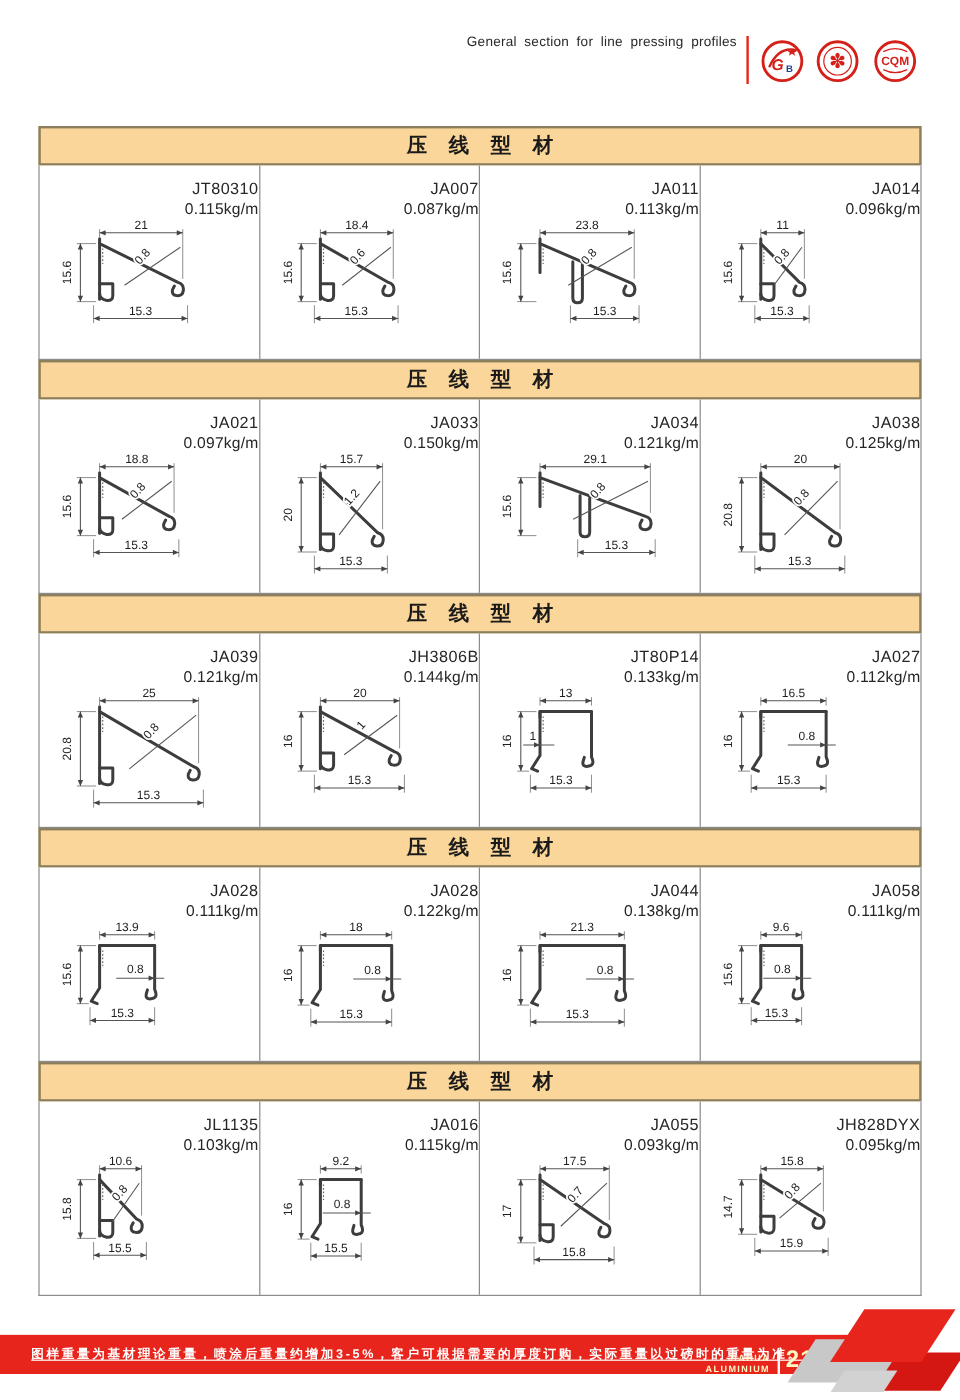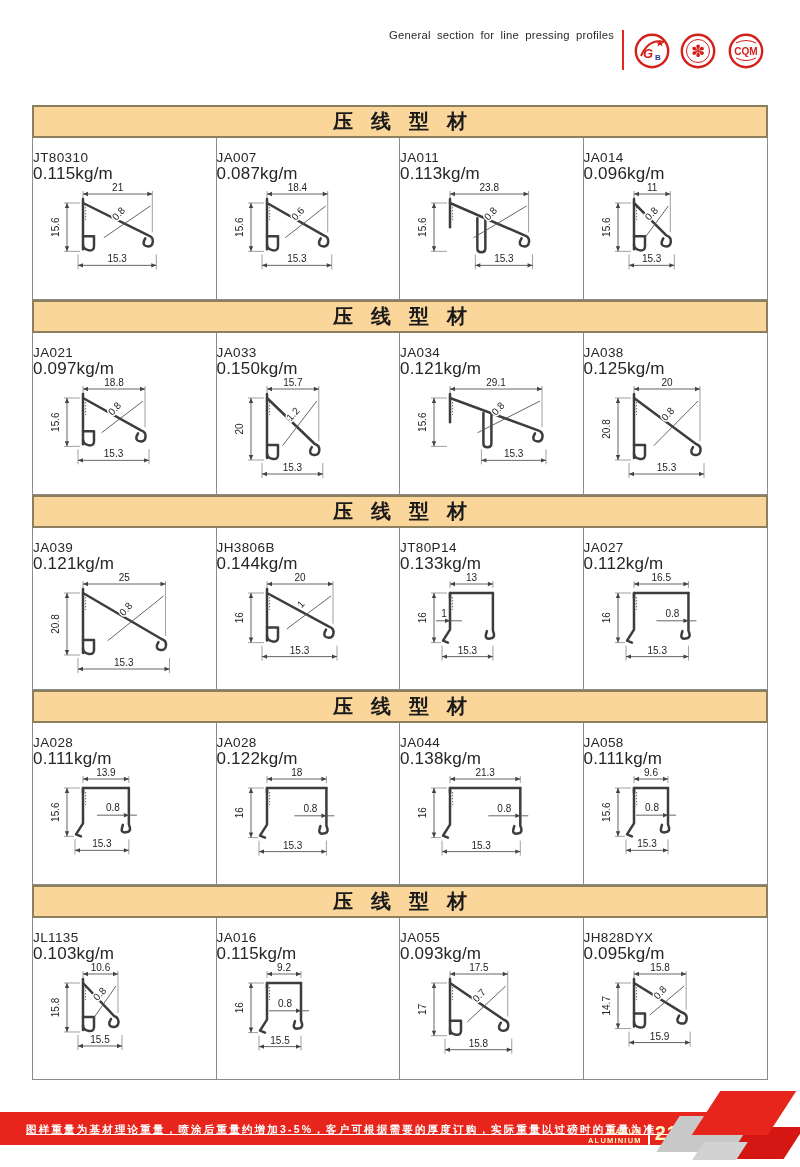--- a/index.html
+++ b/index.html
@@ -14,30 +14,30 @@
   .title-en{font-size:11.3px;color:#2a2a2a;letter-spacing:0.2px;margin-top:3px;word-spacing:3px;}
   .red-divider{position:absolute;top:30px;right:176px;width:2px;height:40px;background:#e8251d;}
   .logo{position:absolute;top:33px;width:36px;height:36px;}
   .logo.l1{right:130px;} .logo.l2{right:84px;} .logo.l3{right:36px;}
   
   .tbl{position:absolute;top:105px;left:32px;width:736px;}
   .bar{
     height:29px;background:#fad69b;border:2px solid #8c7f5e;
     text-align:center;line-height:29px;
   }
-  .bar span{font-size:20px;font-weight:700;color:#1a1a1a;letter-spacing:18px;margin-right:-18px;}
+  .bar span{font-size:17px;font-weight:700;color:#1a1a1a;letter-spacing:18px;margin-right:-18px;}
   .cells{
     display:grid;grid-template-columns:repeat(4,1fr);
     border-left:1px solid #8b8b8b;border-right:1px solid #8b8b8b;border-bottom:1px solid #8b8b8b;
     height:161px;background:#fff;
   }
-  .cell{border-right:1px solid #8b8b8b;text-align:left;padding-top:12px;box-sizing:border-box;}
+  .cell{border-right:1px solid #8b8b8b;text-align:right;padding-top:12px;box-sizing:border-box;}
   .cell:last-child{border-right:none;}
   .code{font-size:13.5px;color:#262626;letter-spacing:0.4px;line-height:16px;}
-  .weight{font-size:17px;color:#262626;letter-spacing:0.2px;line-height:16px;}
+  .weight{font-size:13px;color:#262626;letter-spacing:0.2px;line-height:16px;}
   .drawing{display:block;margin:1px auto 0;}
   
   .p-main{stroke:#3d3d3d;stroke-width:2.5;fill:none;stroke-linejoin:round;stroke-linecap:round;}
   .p-serr{stroke:#6a6a6a;stroke-width:1;fill:none;stroke-dasharray:1.4,1.6;}
   .dim{stroke:#555;stroke-width:0.9;fill:none;}
   .ext{stroke:#777;stroke-width:0.7;fill:none;}
   .arr{fill:#444;}
   .dtxt{font-size:10px;fill:#1f1f1f;paint-order:stroke;stroke:#ffffff;stroke-width:3px;}
   
   .band{

